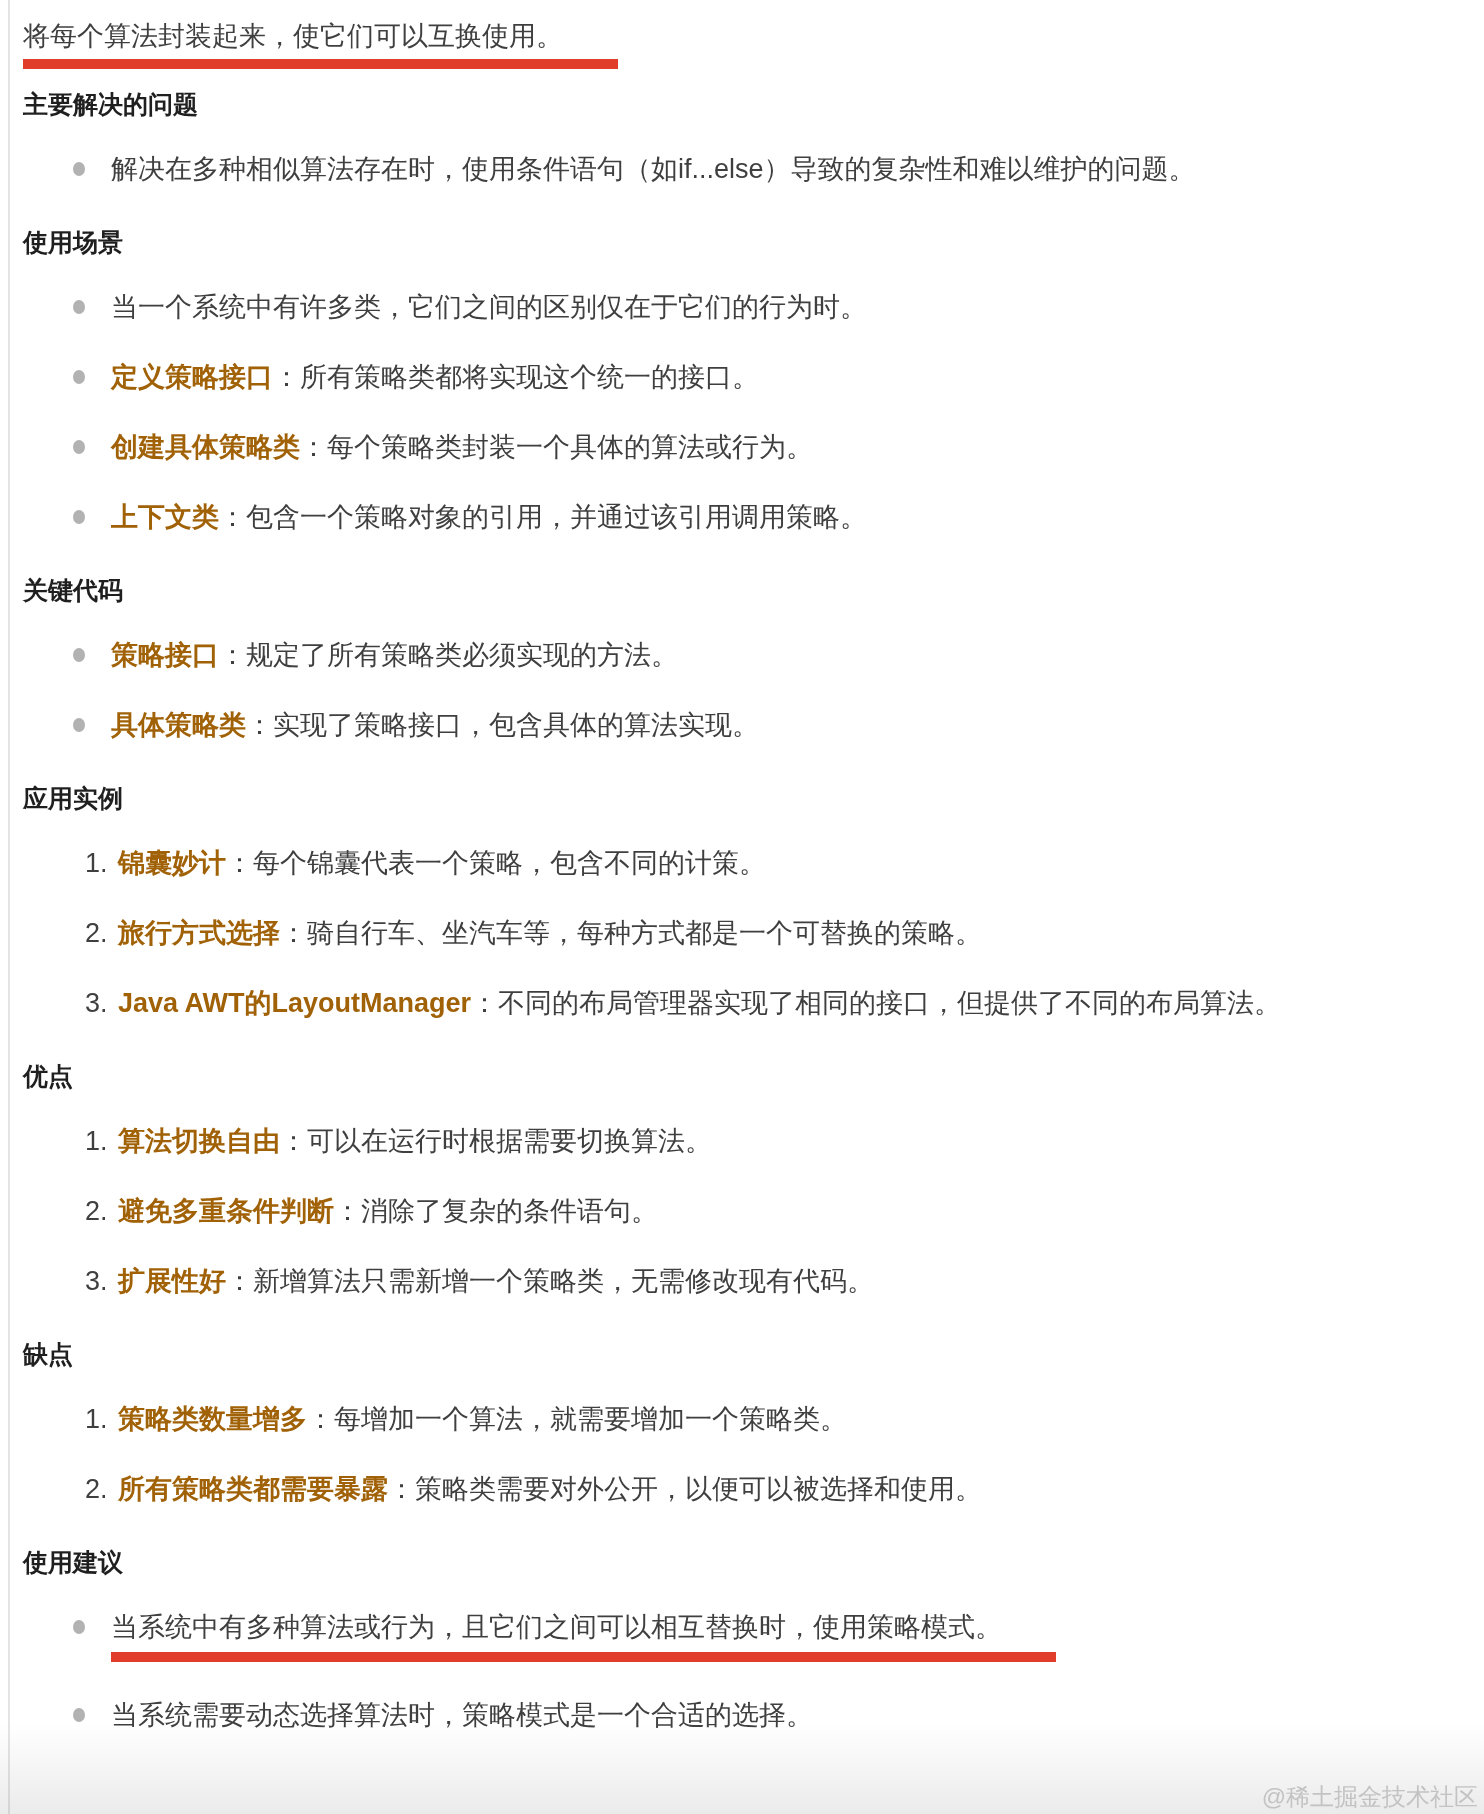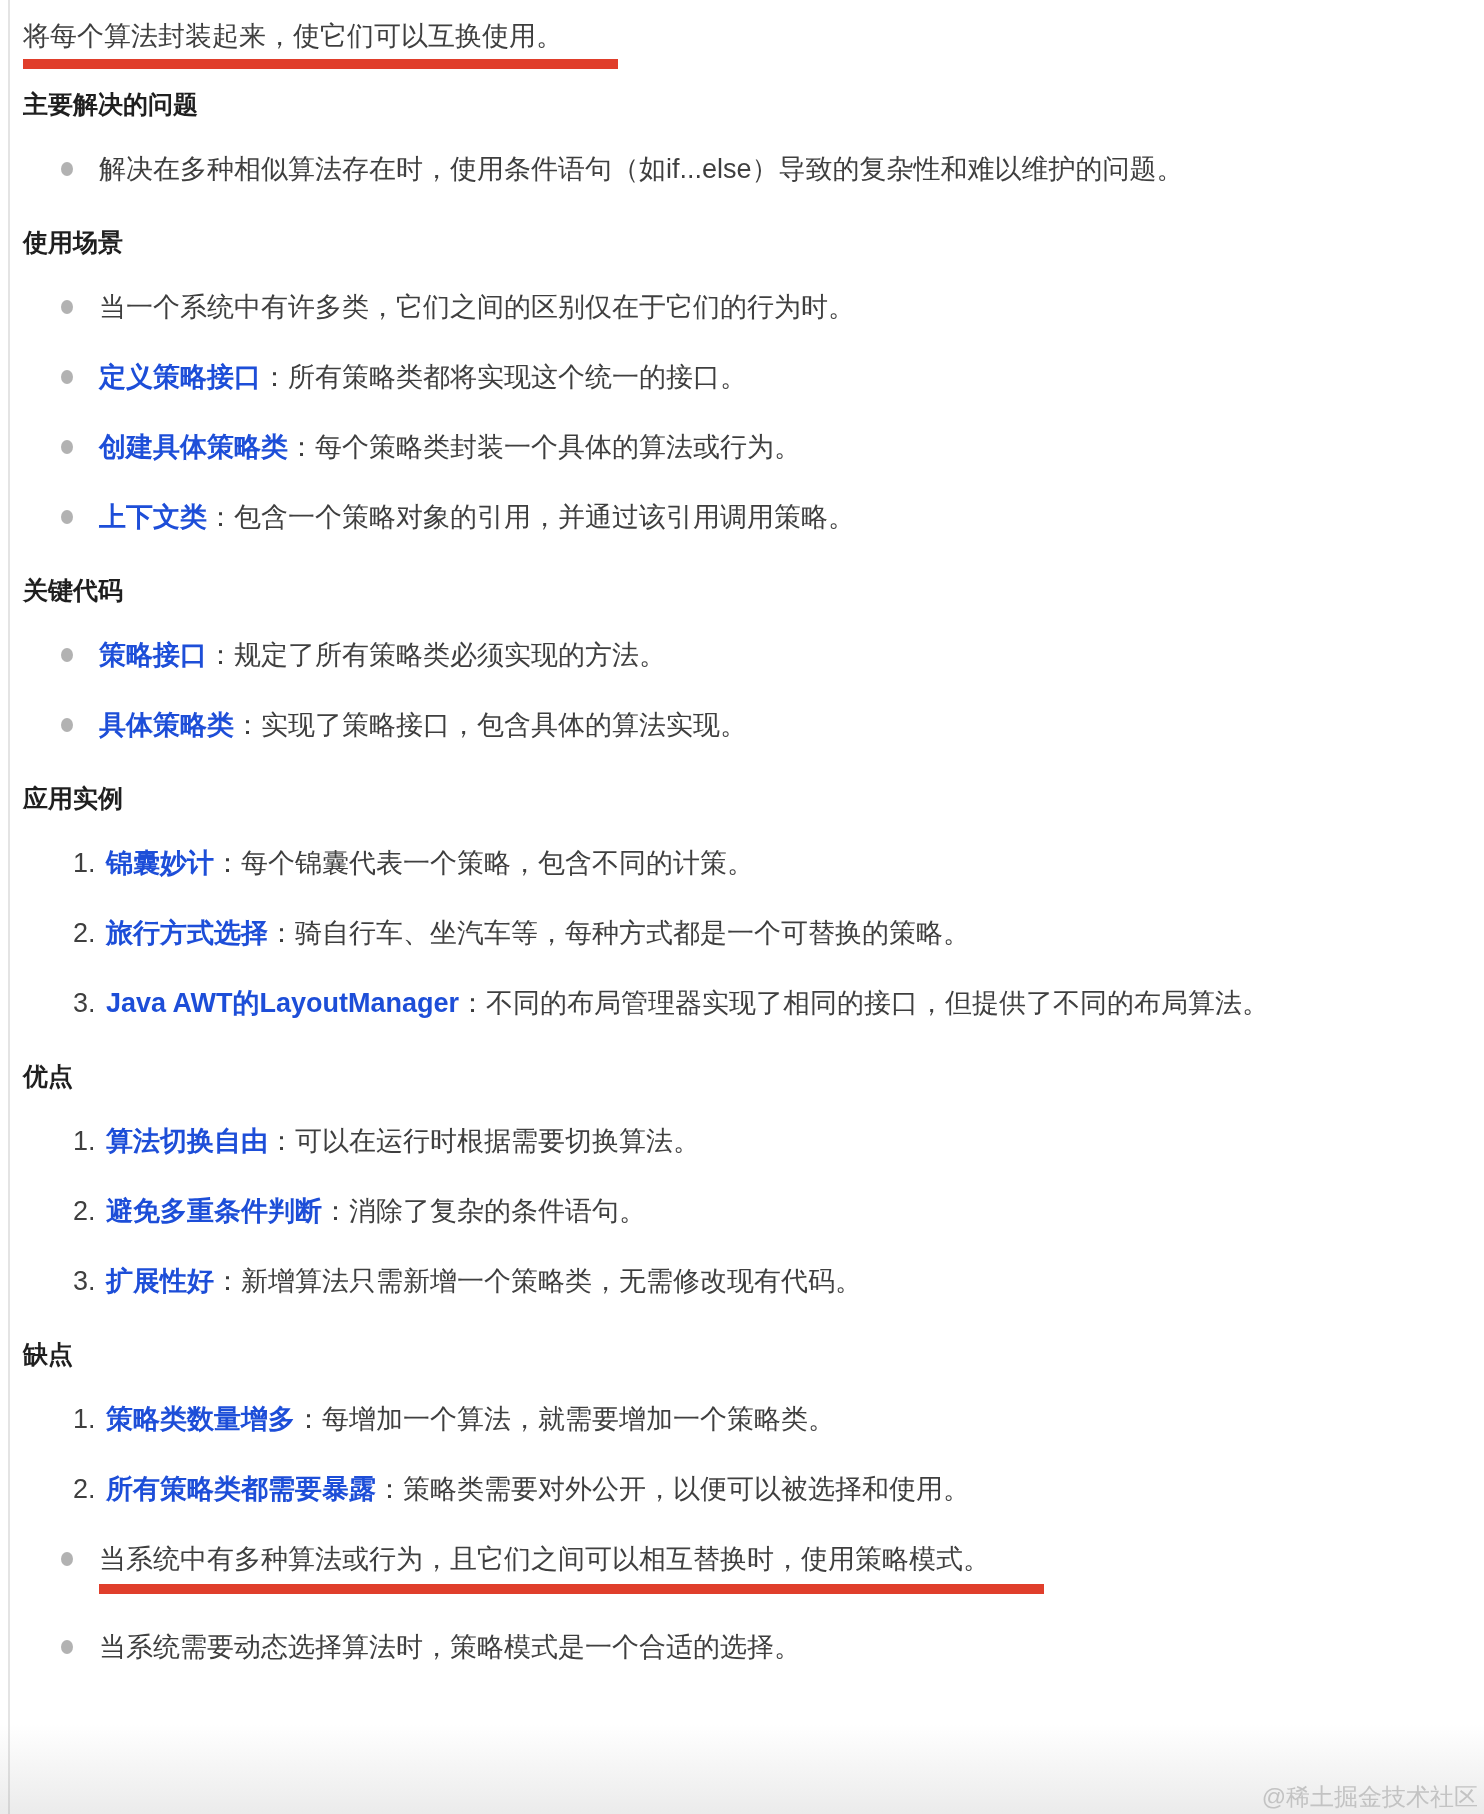--- a/index.html
+++ b/index.html
@@ -29,38 +29,38 @@
   }
   .red-bar.intro-bar { width: 595px; margin-top: 5px; margin-bottom: 15px; }
   h2.sec-heading {
     margin: 0 0 28px 0;
     font-size: 25px;
     line-height: 40px;
     font-weight: 700;
     color: #1f1f1f;
     white-space: nowrap;
   }
-  .list { margin: 4px; padding: 0; }
+  .list { margin: 16px; padding: 0; }
   .li {
     position: relative;
     margin: 0 0 36px 0;
     white-space: nowrap;
   }
   .li.ul { padding-left: 72px; }
   .li.ol { padding-left: 79px; }
   .dot {
     position: absolute; left: 34px; top: 10px;
     width: 12px; height: 14px; border-radius: 50%;
     background: #b2b2b2;
   }
   .num {
     position: absolute; left: 46px; top: 0;
     color: #3f3f3f;
   }
-  .term { font-weight: 700; color: #1d4ed8; }
+  .term { font-weight: 700; color: #a16207; }
   .li .red-bar.inline-bar { width: 945px; margin-top: 8px; }
   .bottom-fade {
     position: absolute; left: 0; right: 0; bottom: 0; height: 90px;
     background: linear-gradient(to bottom, rgba(130,130,130,0) 0%, rgba(130,130,130,0.16) 100%);
     pointer-events: none;
   }
   .watermark {
     position: absolute; right: 6px; bottom: 4px;
     font-size: 24px; line-height: 26px;
     color: #c3c3c3;
@@ -105,20 +105,21 @@
         <div class="list">
           <div class="li ol"><span class="num">1.</span><strong class="term">算法切换自由</strong><span>：可以在运行时根据需要切换算法。</span></div>
           <div class="li ol"><span class="num">2.</span><strong class="term">避免多重条件判断</strong><span>：消除了复杂的条件语句。</span></div>
           <div class="li ol"><span class="num">3.</span><strong class="term">扩展性好</strong><span>：新增算法只需新增一个策略类，无需修改现有代码。</span></div>
         </div>
         <h2 class="sec-heading">缺点</h2>
         <div class="list">
           <div class="li ol"><span class="num">1.</span><strong class="term">策略类数量增多</strong><span>：每增加一个算法，就需要增加一个策略类。</span></div>
           <div class="li ol"><span class="num">2.</span><strong class="term">所有策略类都需要暴露</strong><span>：策略类需要对外公开，以便可以被选择和使用。</span></div>
         </div>
+        <h2 class="sec-heading">使用建议</h2>
         <div class="list">
           <div class="li ul"><span class="dot"></span><span>当系统中有多种算法或行为，且它们之间可以相互替换时，使用策略模式。</span><div class="red-bar inline-bar"></div></div>
           <div class="li ul"><span class="dot"></span><span>当系统需要动态选择算法时，策略模式是一个合适的选择。</span></div>
         </div>
       </div>
   </div>
 
   <div class="bottom-fade"></div>
   <div class="watermark">@稀土掘金技术社区</div>
 </div>

